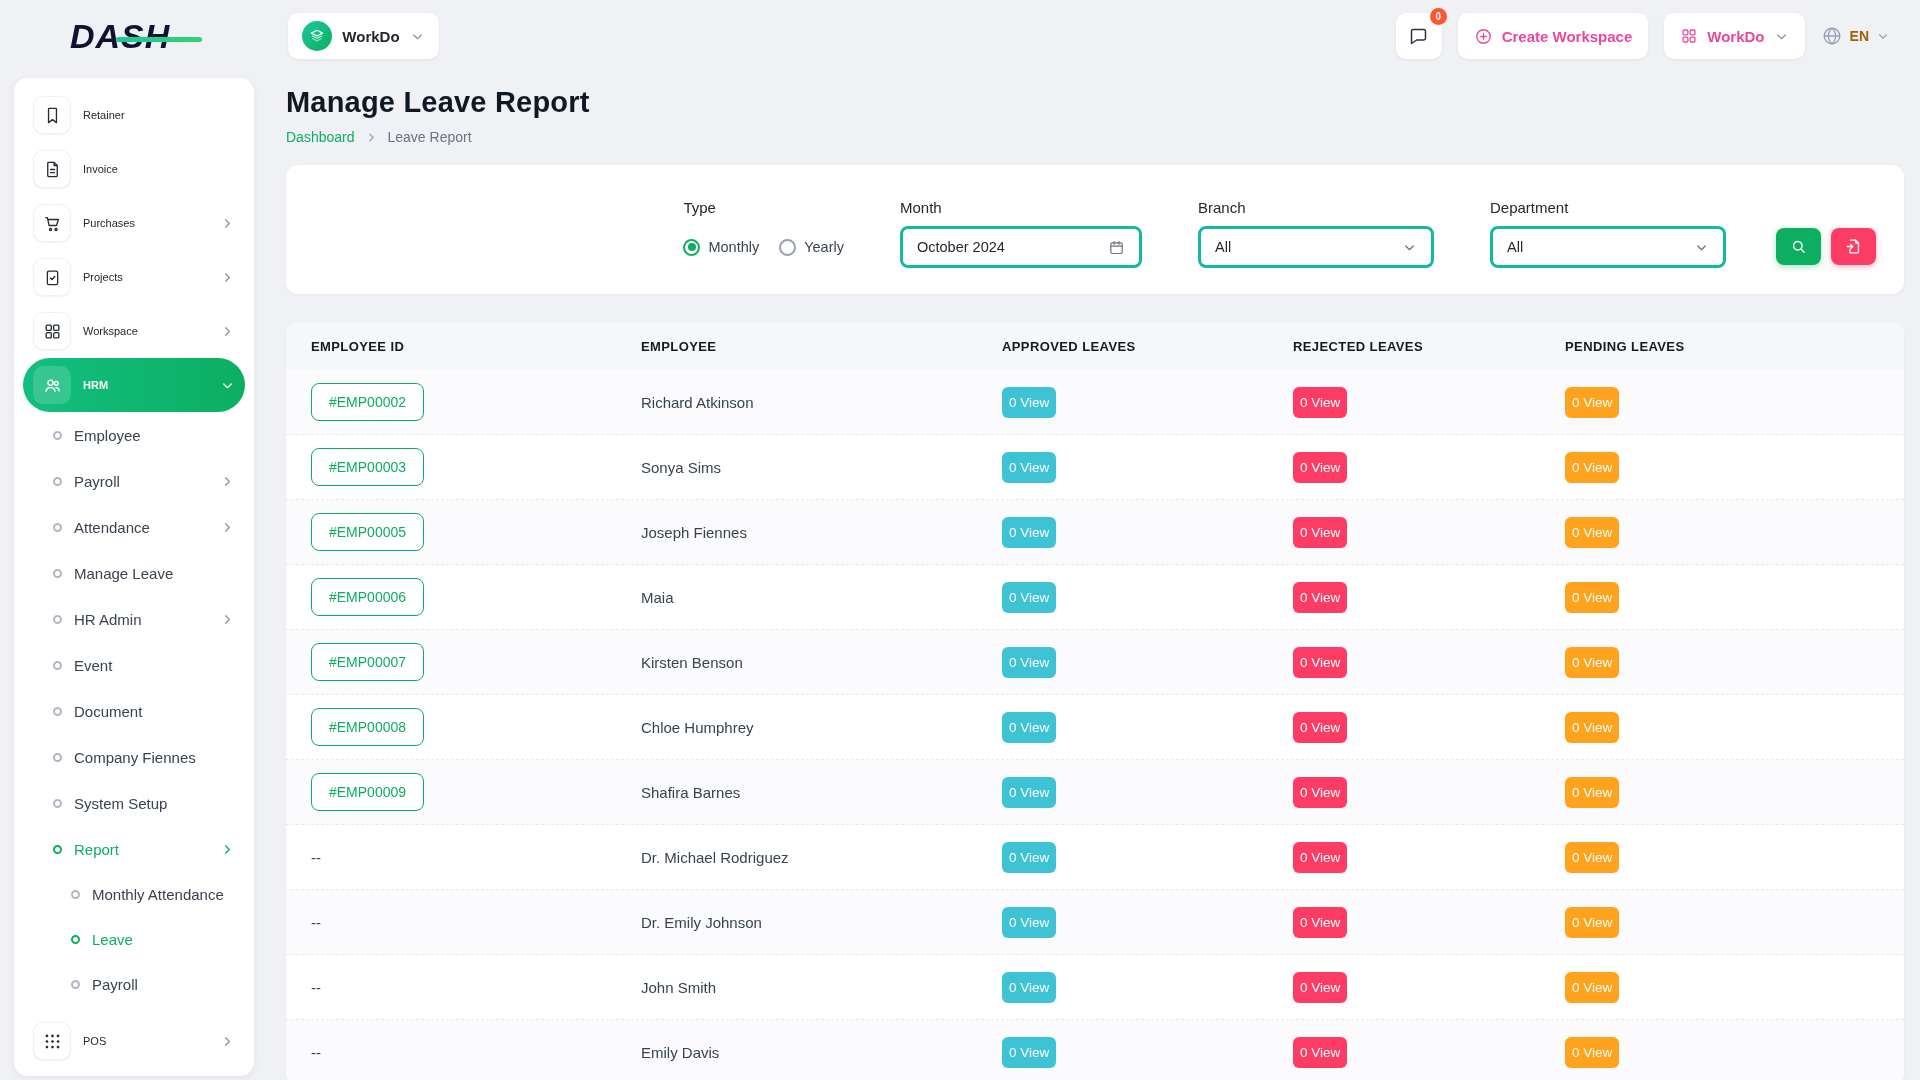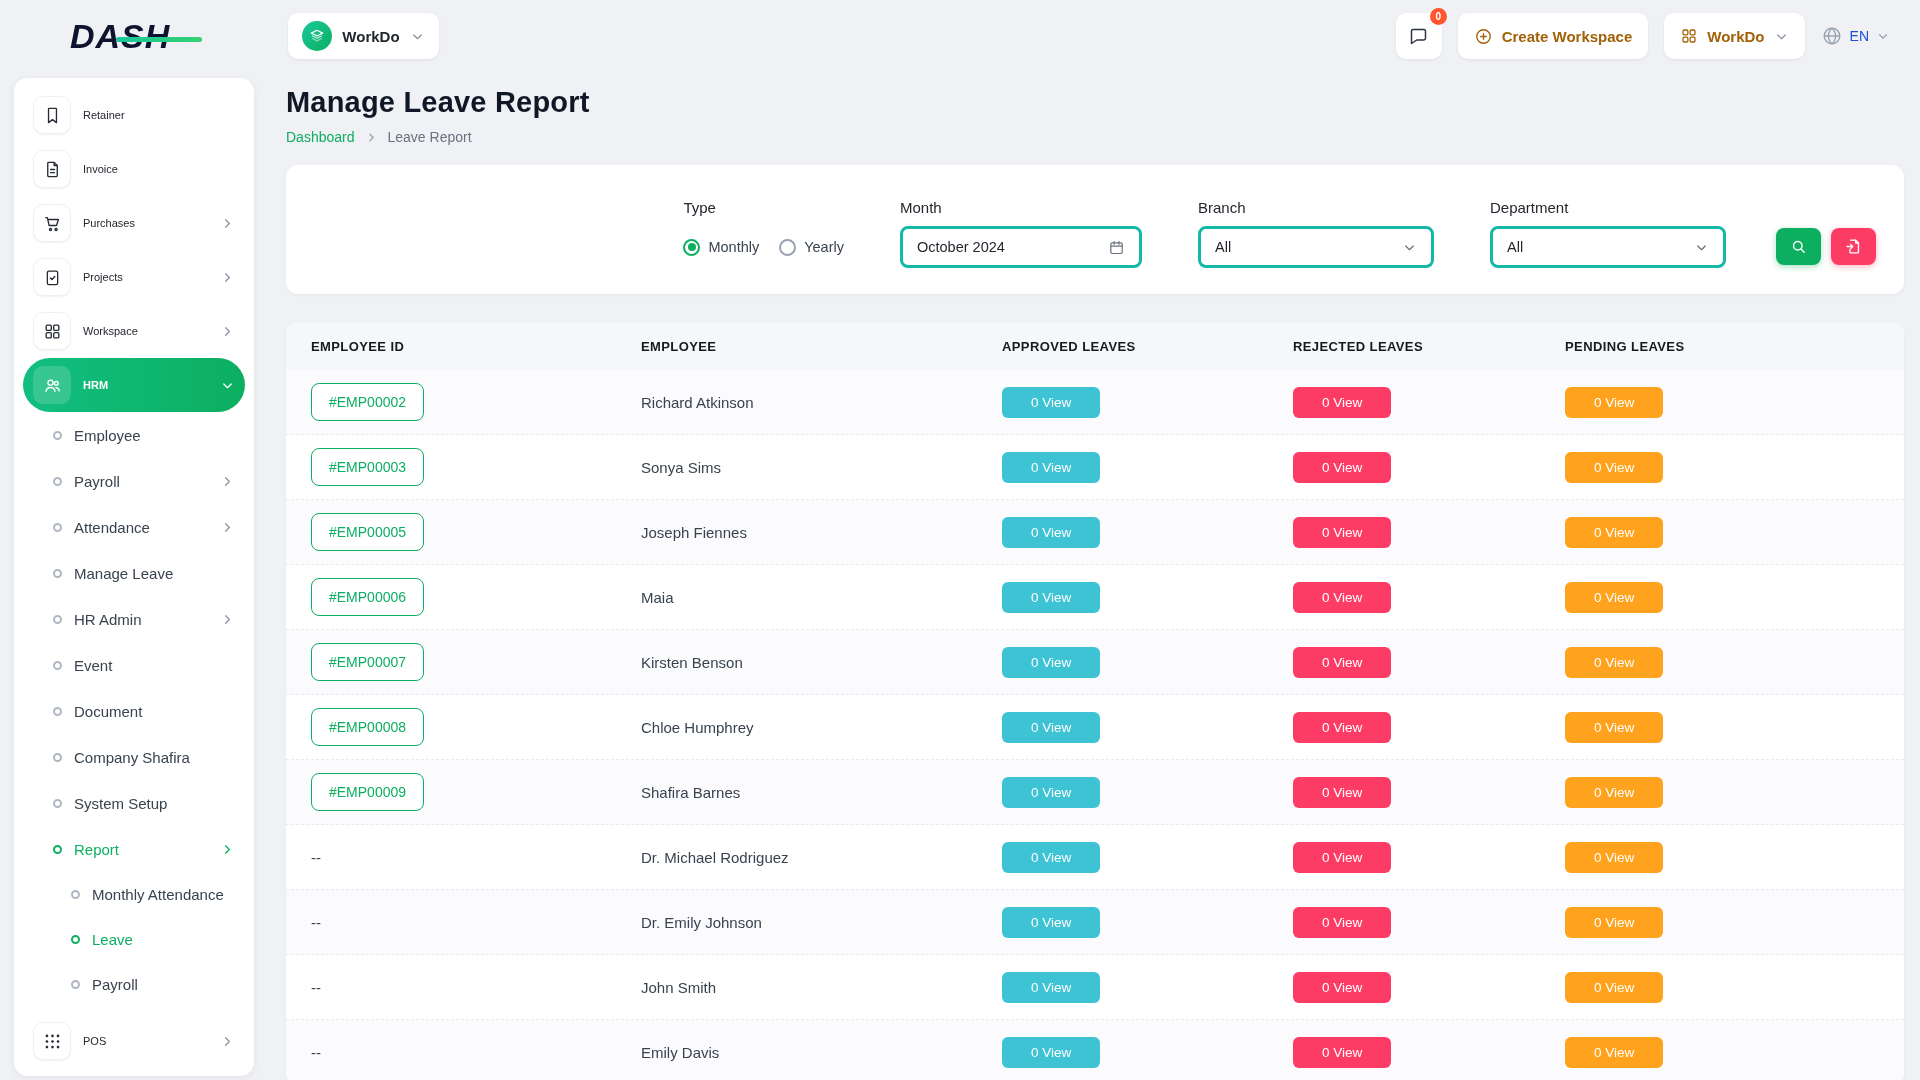--- a/index.html
+++ b/index.html
@@ -24,24 +24,24 @@
   .ws-avatar { width:30px; height:30px; border-radius:50%;
     background:linear-gradient(135deg,#19C89C,#0CAF60); display:grid; place-items:center; color:#fff; }
   .ws-name { font-size:15px; font-weight:600; color:#23272E; }
   .chev-gray { color:#8A94A3; }
   .spacer { flex:1; }
   .icon-btn { position:relative; width:46px; height:46px; background:#fff; border:none; border-radius:10px;
     display:grid; place-items:center; color:#2B3440; box-shadow:0 1px 3px rgba(16,24,40,.07); cursor:pointer; }
   .msg-badge { position:absolute; top:-5px; right:-5px; min-width:17px; height:17px; border-radius:9px;
     background:#FF5630; color:#fff; font-size:10px; font-weight:700; display:grid; place-items:center; padding:0 4px; }
   .btn-light { height:46px; background:#fff; border:none; border-radius:10px; padding:0 16px;
-    display:flex; align-items:center; gap:9px; font-size:15px; font-weight:600; color:#a16207;
+    display:flex; align-items:center; gap:9px; font-size:15px; font-weight:600; color:#ec4899;
     box-shadow:0 1px 3px rgba(16,24,40,.07); cursor:pointer; font-family:inherit;justify-content:space-between; }
   .lang { display:flex; align-items:center; gap:7px; cursor:pointer; color:#98A2B3; }
-  .lang-code { font-size:14px; font-weight:400; color:#1d4ed8; }
+  .lang-code { font-size:14px; font-weight:700; color:#a16207; }
 
   
   .sidebar { position:fixed; left:14px; top:78px; bottom:4px; width:240px;
     background:#fff; border-radius:14px; box-shadow:0 2px 8px rgba(16,24,40,.06);
     padding:10px 9px 8px; display:flex; flex-direction:column; overflow:hidden; }
   .nav-item { display:flex; align-items:center; gap:12px; height:54px; padding:0 10px;
     font-size:11px; color:#23272E; cursor:pointer; border-radius:27px; flex:0 0 auto; }
   .nav-ic { width:38px; height:38px; border:1px solid #EEF1F4; border-radius:10px; background:#fff;
     display:grid; place-items:center; color:#252C36; box-shadow:0 1px 2px rgba(16,24,40,.06); flex:0 0 auto; }
   .nav-label { font-weight:500; }
@@ -97,21 +97,21 @@
   .table-card { margin-top:28px; overflow:hidden; }
   .t-head, .t-row { display:grid; grid-template-columns:330px 361px 291px 272px 1fr; align-items:center; }
   .t-head { background:#F6F7F9; height:48px; }
   .t-head .hc { font-size:13px; font-weight:700; color:#16191D; letter-spacing:.4px; padding-left:25px; }
   .t-row { height:65px; border-bottom:1px dashed #E8EAEE; }
   .t-row:nth-child(odd) { background:#FBFBFD; }
   .c { padding-left:25px; font-size:15px; color:#39434F; }
   .chip { display:inline-block; border:1px solid #0CAF60; color:#0CAF60; border-radius:8px;
     padding:10px 17px; font-size:14px; background:#fff; cursor:pointer; }
   .noid { color:#39434F; }
-  .badge { display:inline-block; color:#fff; border-radius:6px; padding:8px 29px;
+  .badge { display:inline-block; color:#fff; border-radius:6px; padding:8px 7px;
     font-size:13.5px; font-weight:500; cursor:pointer; }
   .badge.teal   { background:#3EC3D4; }
   .badge.pink   { background:#FC3C65; }
   .badge.orange { background:#FFA21D; }
 </style>
 </head>
 <body>
 
 <header class="top-header">
   <div class="logo">
@@ -291,21 +291,21 @@
     <span class="sub-label">Event</span>
 
   </div>
       <div class="sub-item">
     <span class="dot"></span>
     <span class="sub-label">Document</span>
 
   </div>
       <div class="sub-item">
     <span class="dot"></span>
-    <span class="sub-label">Company Shafira</span>
+    <span class="sub-label">Company Fiennes</span>
 
   </div>
       <div class="sub-item">
     <span class="dot"></span>
     <span class="sub-label">System Setup</span>
 
   </div>
       <div class="sub-item active">
     <span class="dot"></span>
     <span class="sub-label">Report</span>

